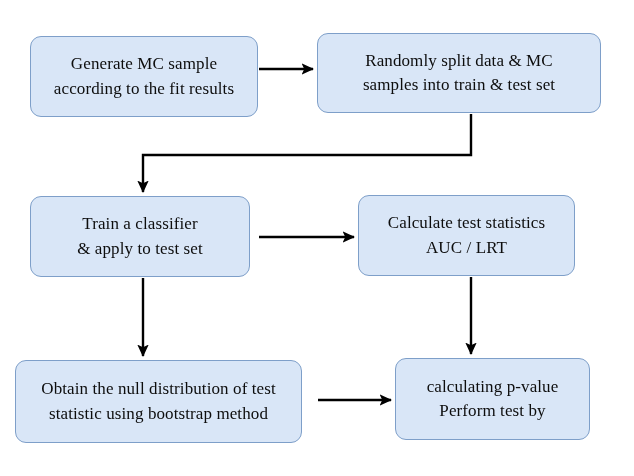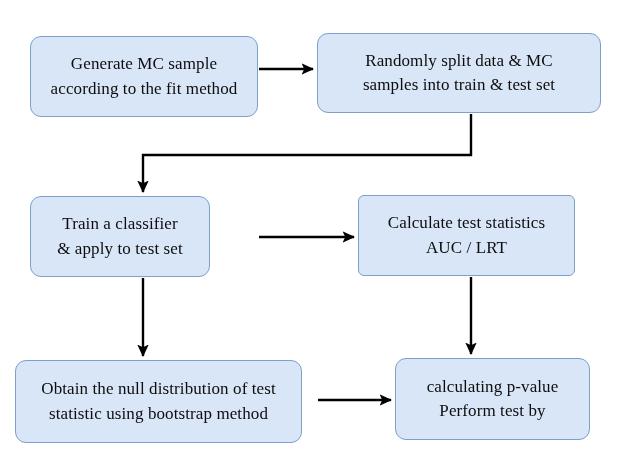--- a/index.html
+++ b/index.html
@@ -43,22 +43,22 @@
     letter-spacing: 0.1px;
     padding: 2px 22px;
   }
   .node .ln {
     display: block;
     white-space: nowrap;
   }
   
   #node-generate-mc   { left: 30px;  top: 36px;  width: 228px; height: 81px; }
   #node-split-data    { left: 317px; top: 33px;  width: 284px; height: 80px; }
-  #node-train-clf     { left: 30px;  top: 196px; width: 180px; height: 81px; }
-  #node-calc-stats    { left: 358px; top: 195px; width: 217px; height: 81px; border-radius: 6px; }
+  #node-train-clf     { left: 30px;  top: 196px; width: 220px; height: 81px; }
+  #node-calc-stats    { left: 358px; top: 195px; width: 217px; height: 81px; }
   #node-null-dist     { left: 15px;  top: 360px; width: 287px; height: 83px; }
   #node-perform-test  { left: 395px; top: 358px; width: 195px; height: 82px; }
 </style>
 </head>
 <body>
 
 <div id="canvas">
 
   <svg id="edge-layer" viewBox="0 0 634 476" width="634" height="476" xmlns="http://www.w3.org/2000/svg">
     <defs>
@@ -87,21 +87,21 @@
       <path d="M 471 277 L 471 354" fill="none" stroke="#000000" stroke-width="2.4" marker-end="url(#arrowhead)"></path>
     </g>
 
     <g>
       <path d="M 318 400 L 391 400" fill="none" stroke="#000000" stroke-width="2.4" marker-end="url(#arrowhead)"></path>
     </g>
   </svg>
 
   <div class="node" id="node-generate-mc">
     <span class="ln">Generate MC sample</span>
-    <span class="ln">according to the fit method</span>
+    <span class="ln">according to the fit results</span>
   </div>
 
   <div class="node" id="node-split-data">
     <span class="ln">Randomly split data &amp; MC</span>
     <span class="ln">samples into train &amp; test set</span>
   </div>
 
   <div class="node" id="node-train-clf">
     <span class="ln">Train a classifier</span>
     <span class="ln">&amp; apply to test set</span>

